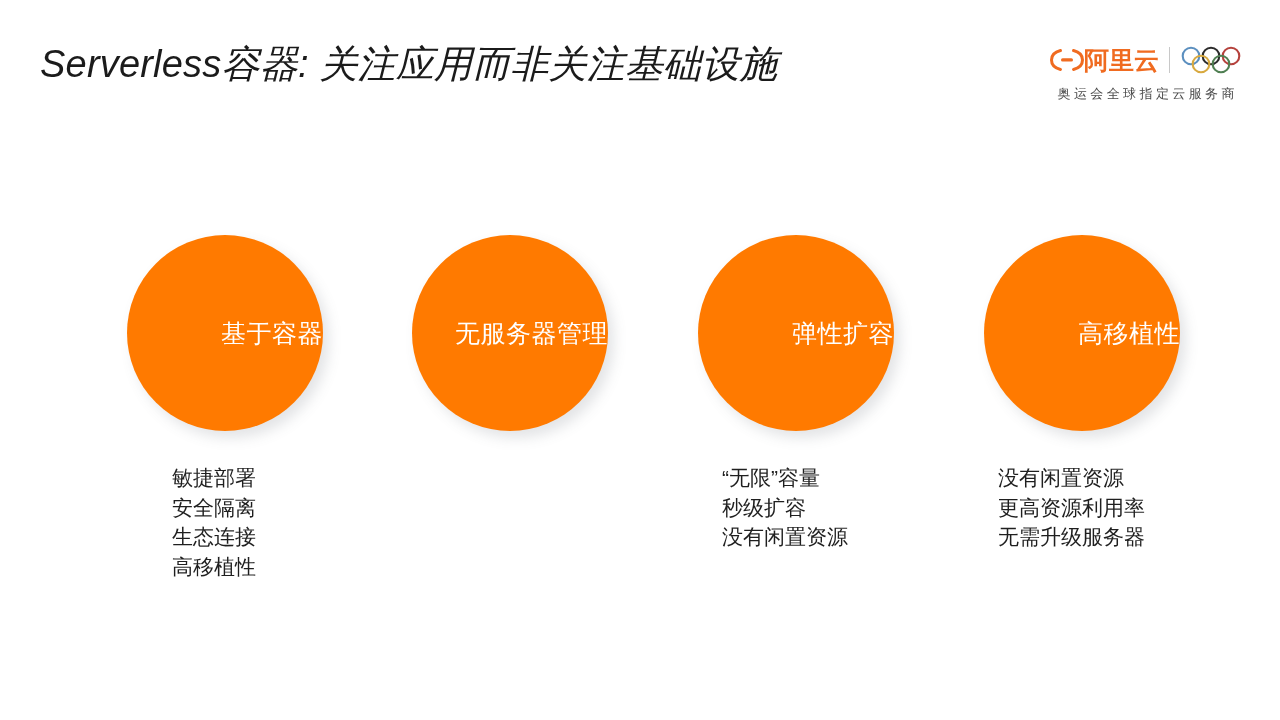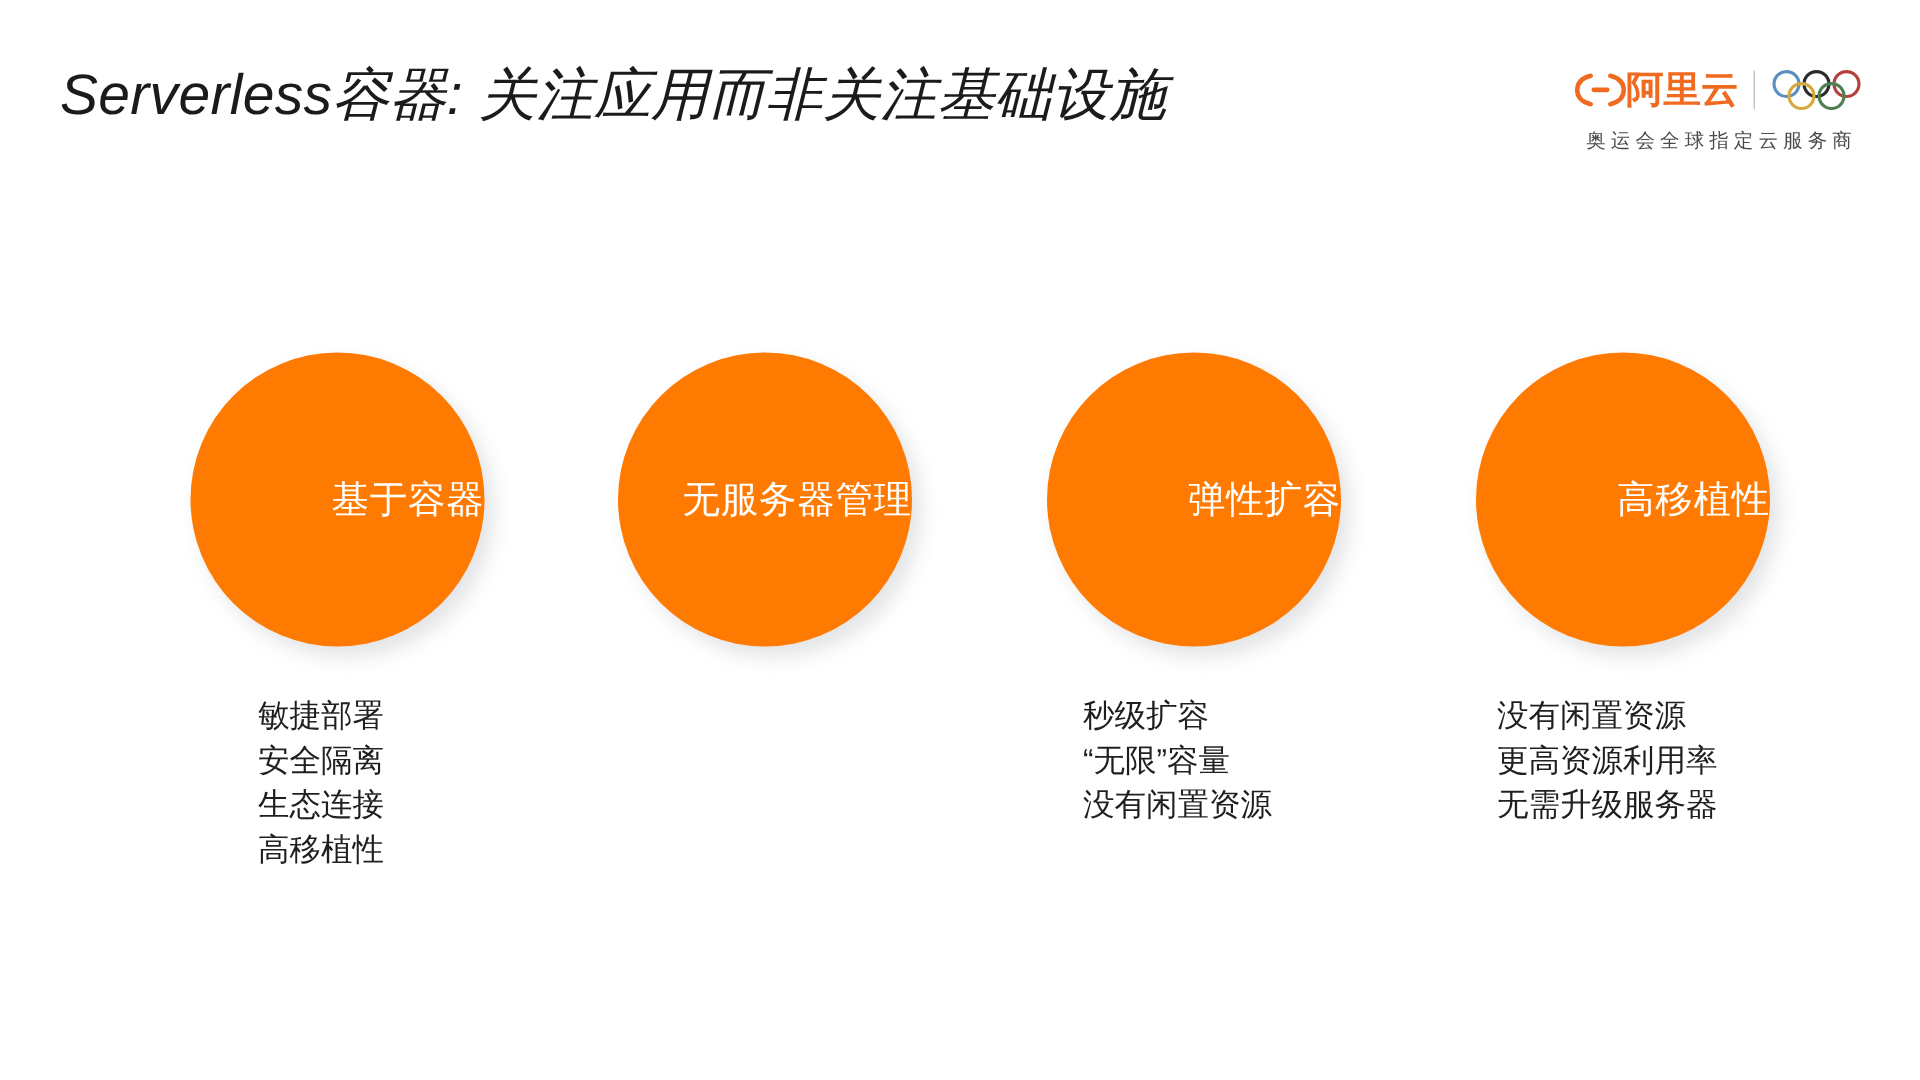--- a/index.html
+++ b/index.html
@@ -184,22 +184,22 @@
     <div class="bubble">
       <span class="bubble-label">无服务器管理</span>
     </div>
   </div>
 
   <div class="column col-2">
     <div class="bubble">
       <span class="bubble-label">弹性扩容</span>
     </div>
     <div class="bullets">
+      <span class="bullet-line">“无限”容量</span>
       <span class="bullet-line">秒级扩容</span>
-      <span class="bullet-line">“无限”容量</span>
       <span class="bullet-line">没有闲置资源</span>
     </div>
   </div>
 
   <div class="column col-3">
     <div class="bubble">
       <span class="bubble-label">高移植性</span>
     </div>
     <div class="bullets">
       <span class="bullet-line">没有闲置资源</span>

